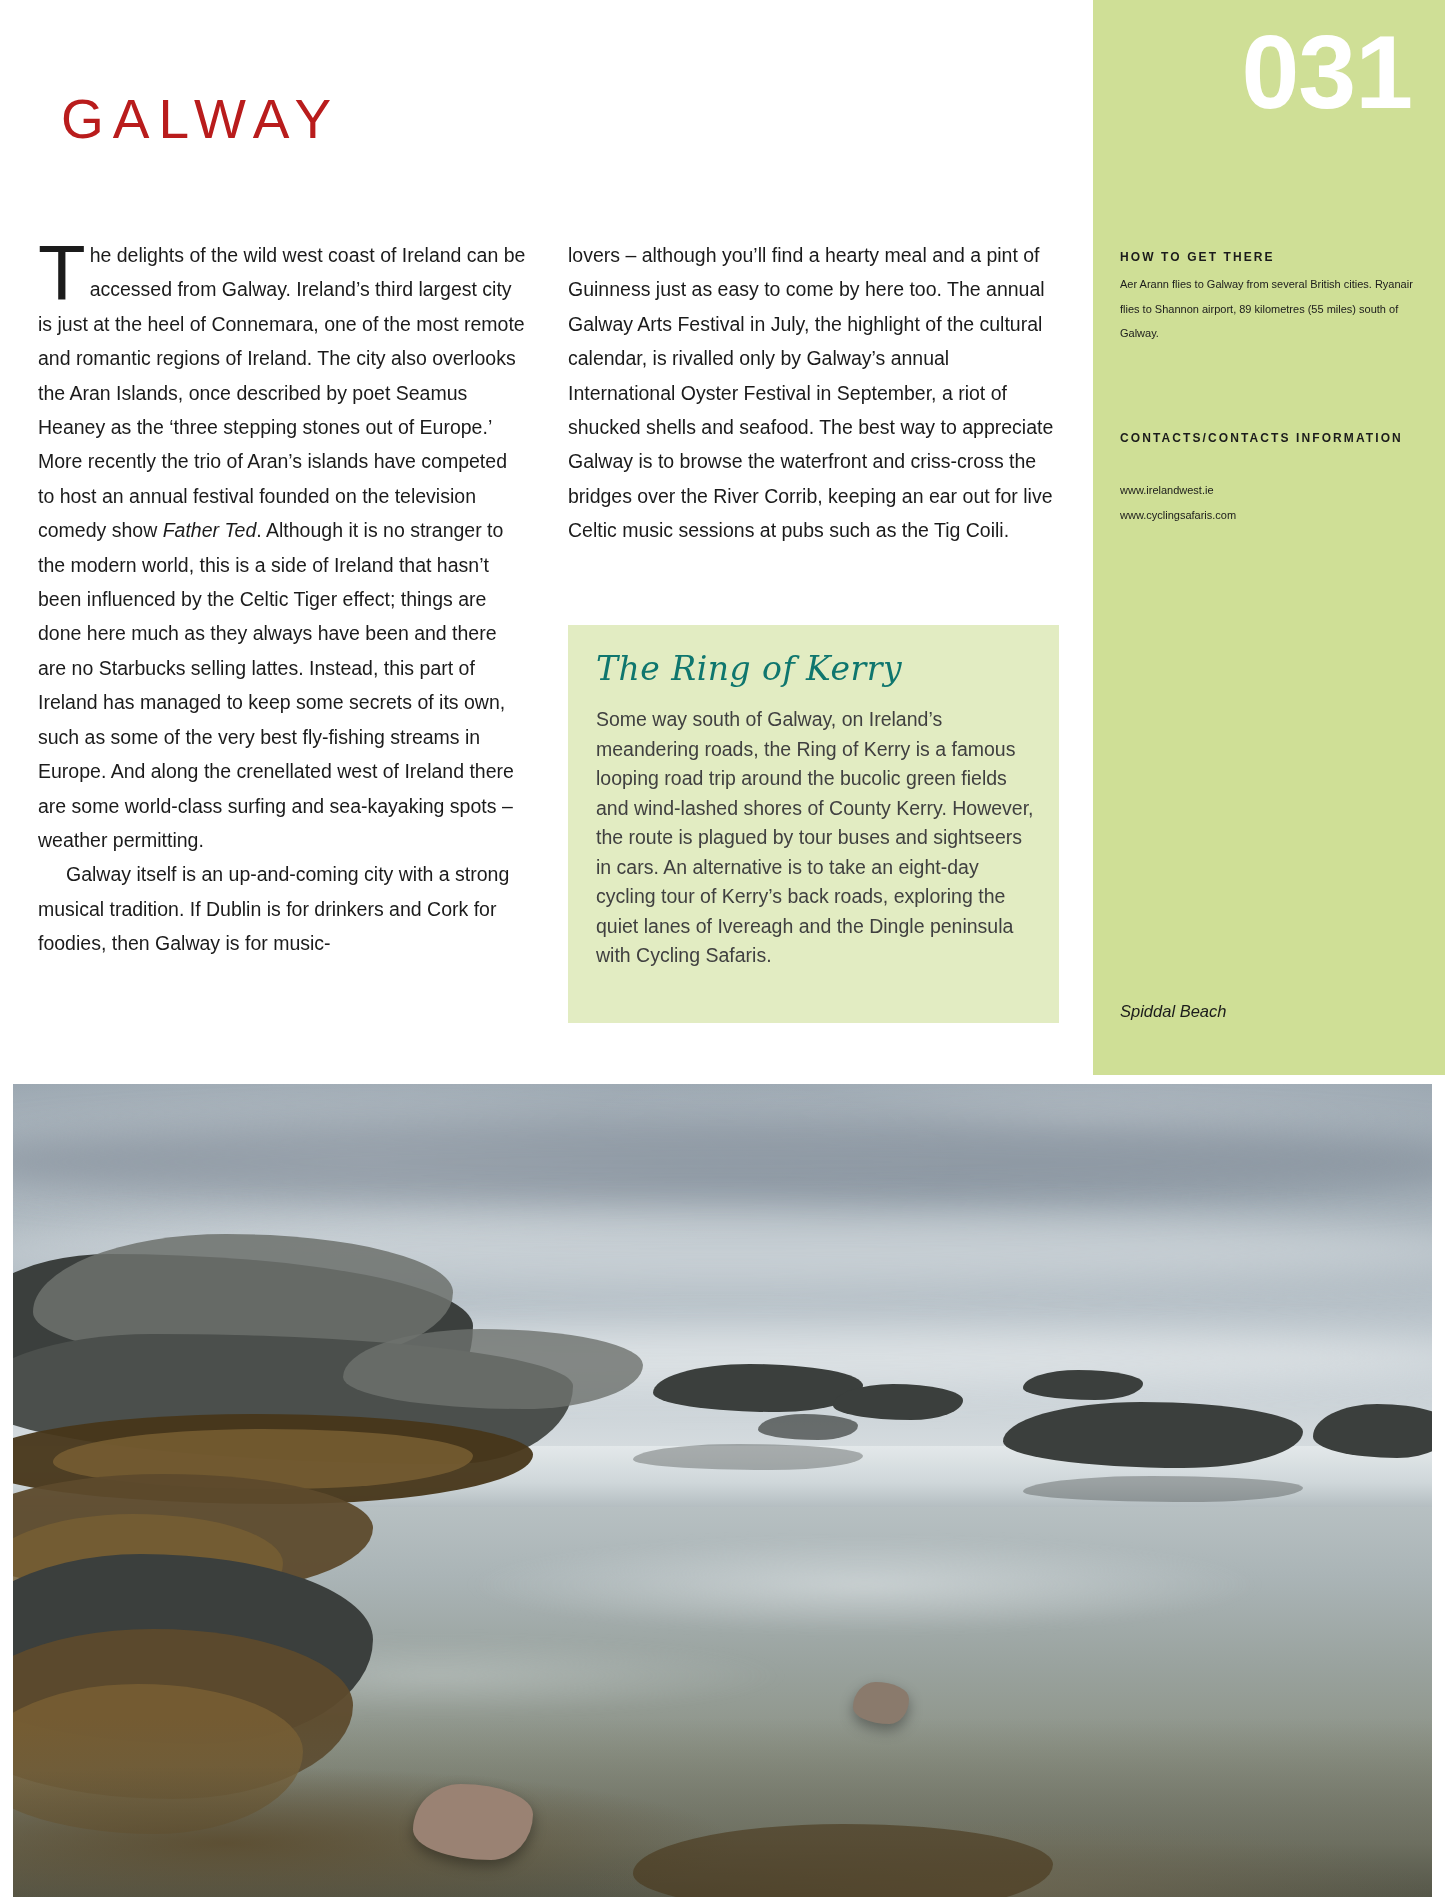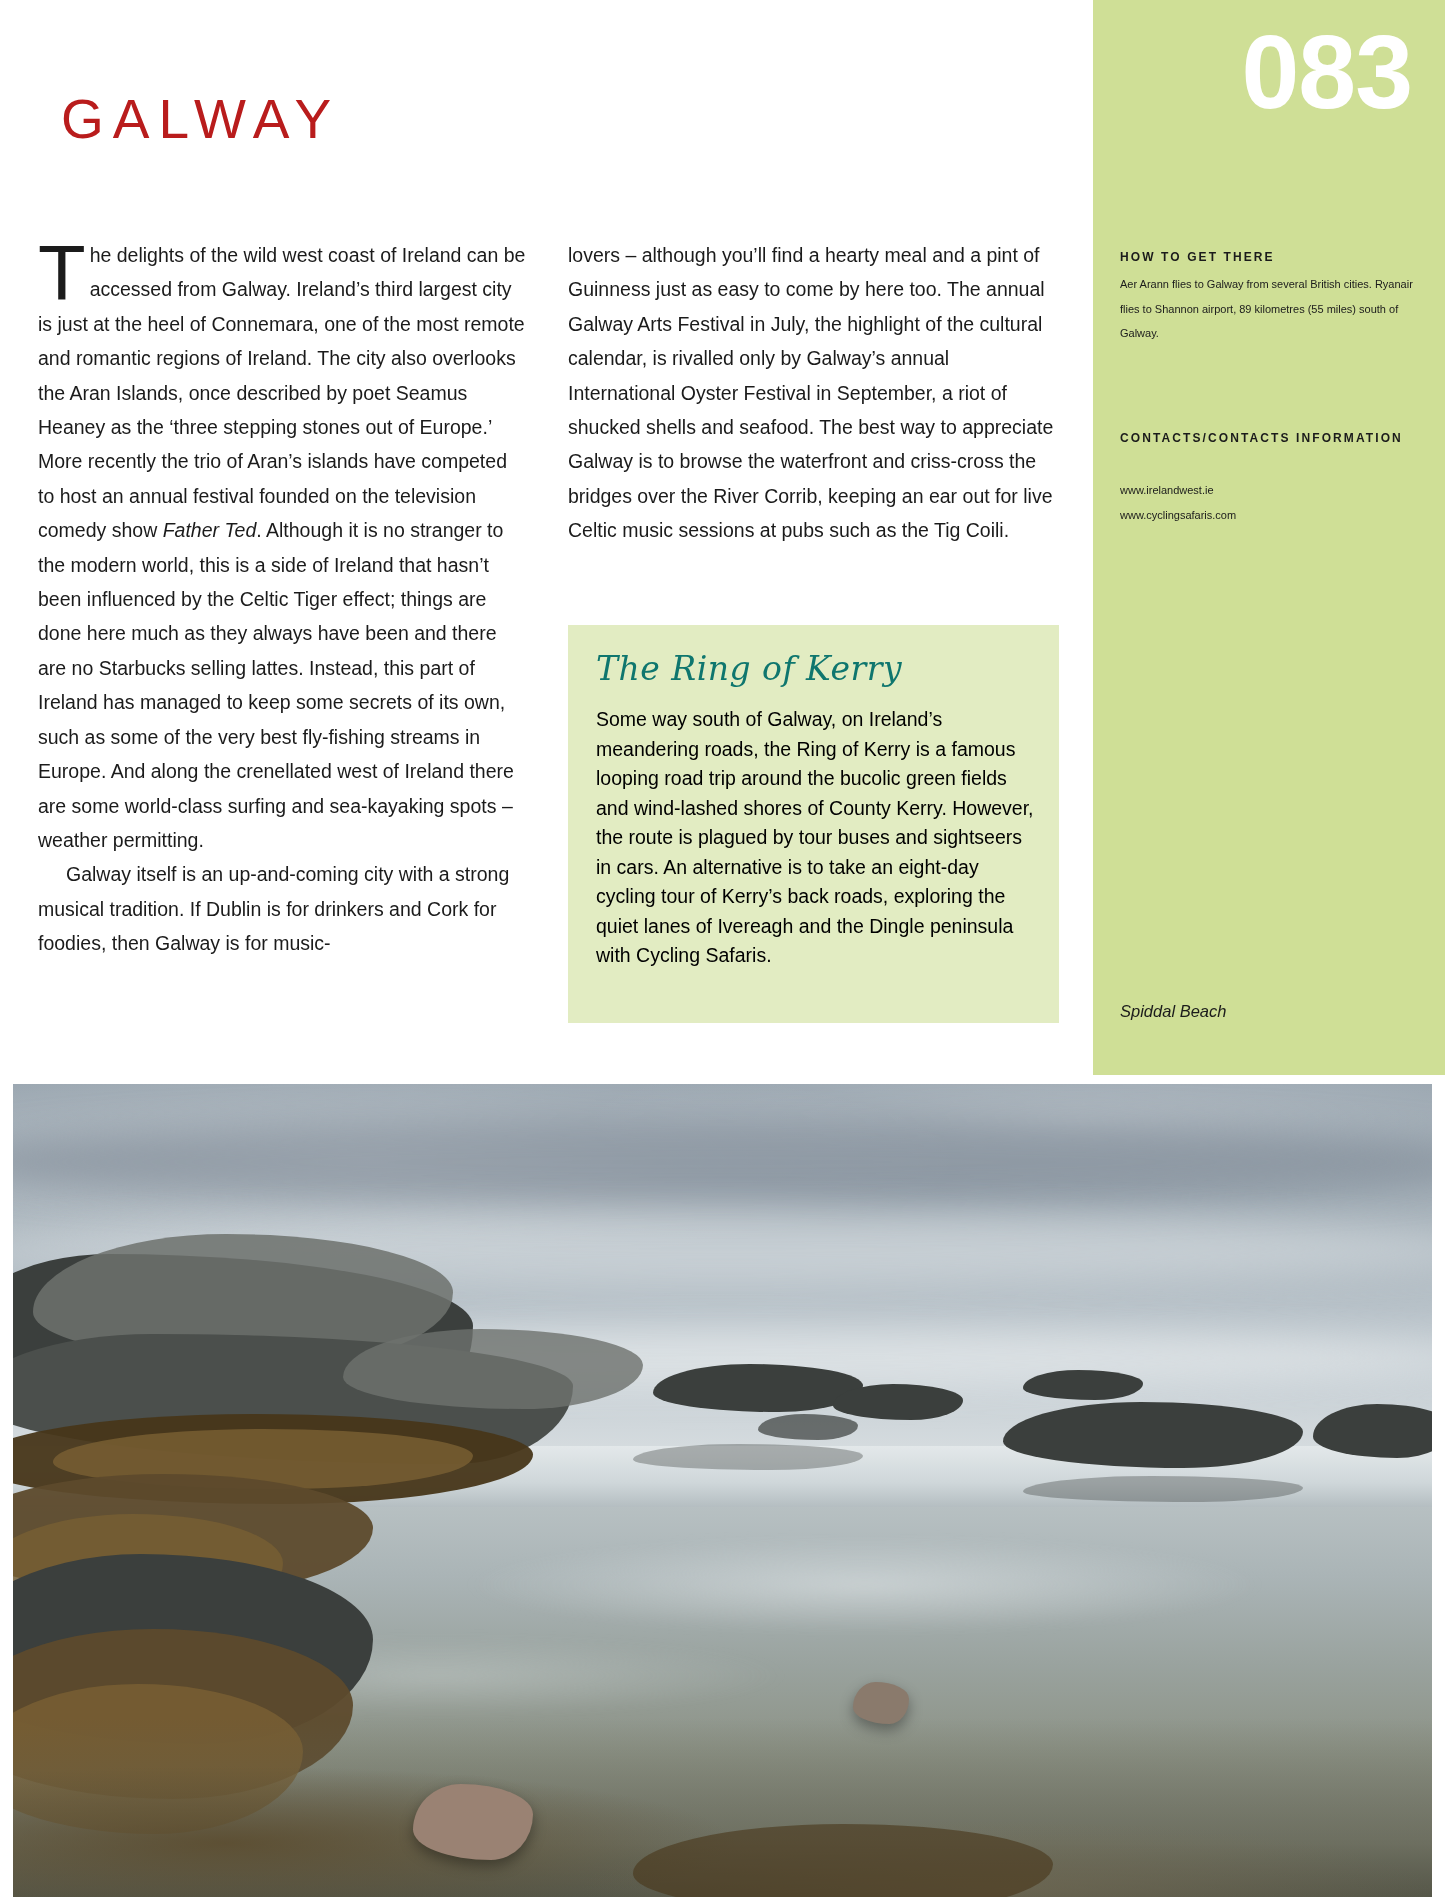--- a/index.html
+++ b/index.html
@@ -133,21 +133,21 @@
     font-style: italic;
     letter-spacing: 0.5px;
   }
   .kerry-body {
     position: absolute;
     left: 28px;
     top: 80px;
     width: 438px;
     font-size: 19.5px;
     line-height: 29.5px;
-    color: #000000;
+    color: #404040;
   }
 
   
   .photo {
     position: absolute;
     left: 13px;
     top: 1084px;
     width: 1419px;
     height: 813px;
     overflow: hidden;
@@ -227,21 +227,21 @@
     border-radius: 40% 60% 35% 65% / 60% 40% 60% 40%;
     box-shadow: 0 6px 14px rgba(0,0,0,0.35);
   }
 </style>
 </head>
 <body>
 
 <div class="page">
 
   <div class="sidebar">
-    <div class="folio">083</div>
+    <div class="folio">031</div>
 
     <div class="side-head" id="htgt-head">HOW TO GET THERE</div>
     <div class="side-body" id="htgt-body">Aer Arann flies to Galway from several British cities. Ryanair flies to Shannon airport, 89 kilometres (55 miles) south of Galway.</div>
 
     <div class="side-head" id="contacts-head">CONTACTS/CONTACTS INFORMATION</div>
     <div class="side-body" id="contacts-body">
       <div>www.irelandwest.ie</div>
       <div>www.cyclingsafaris.com</div>
     </div>
 

